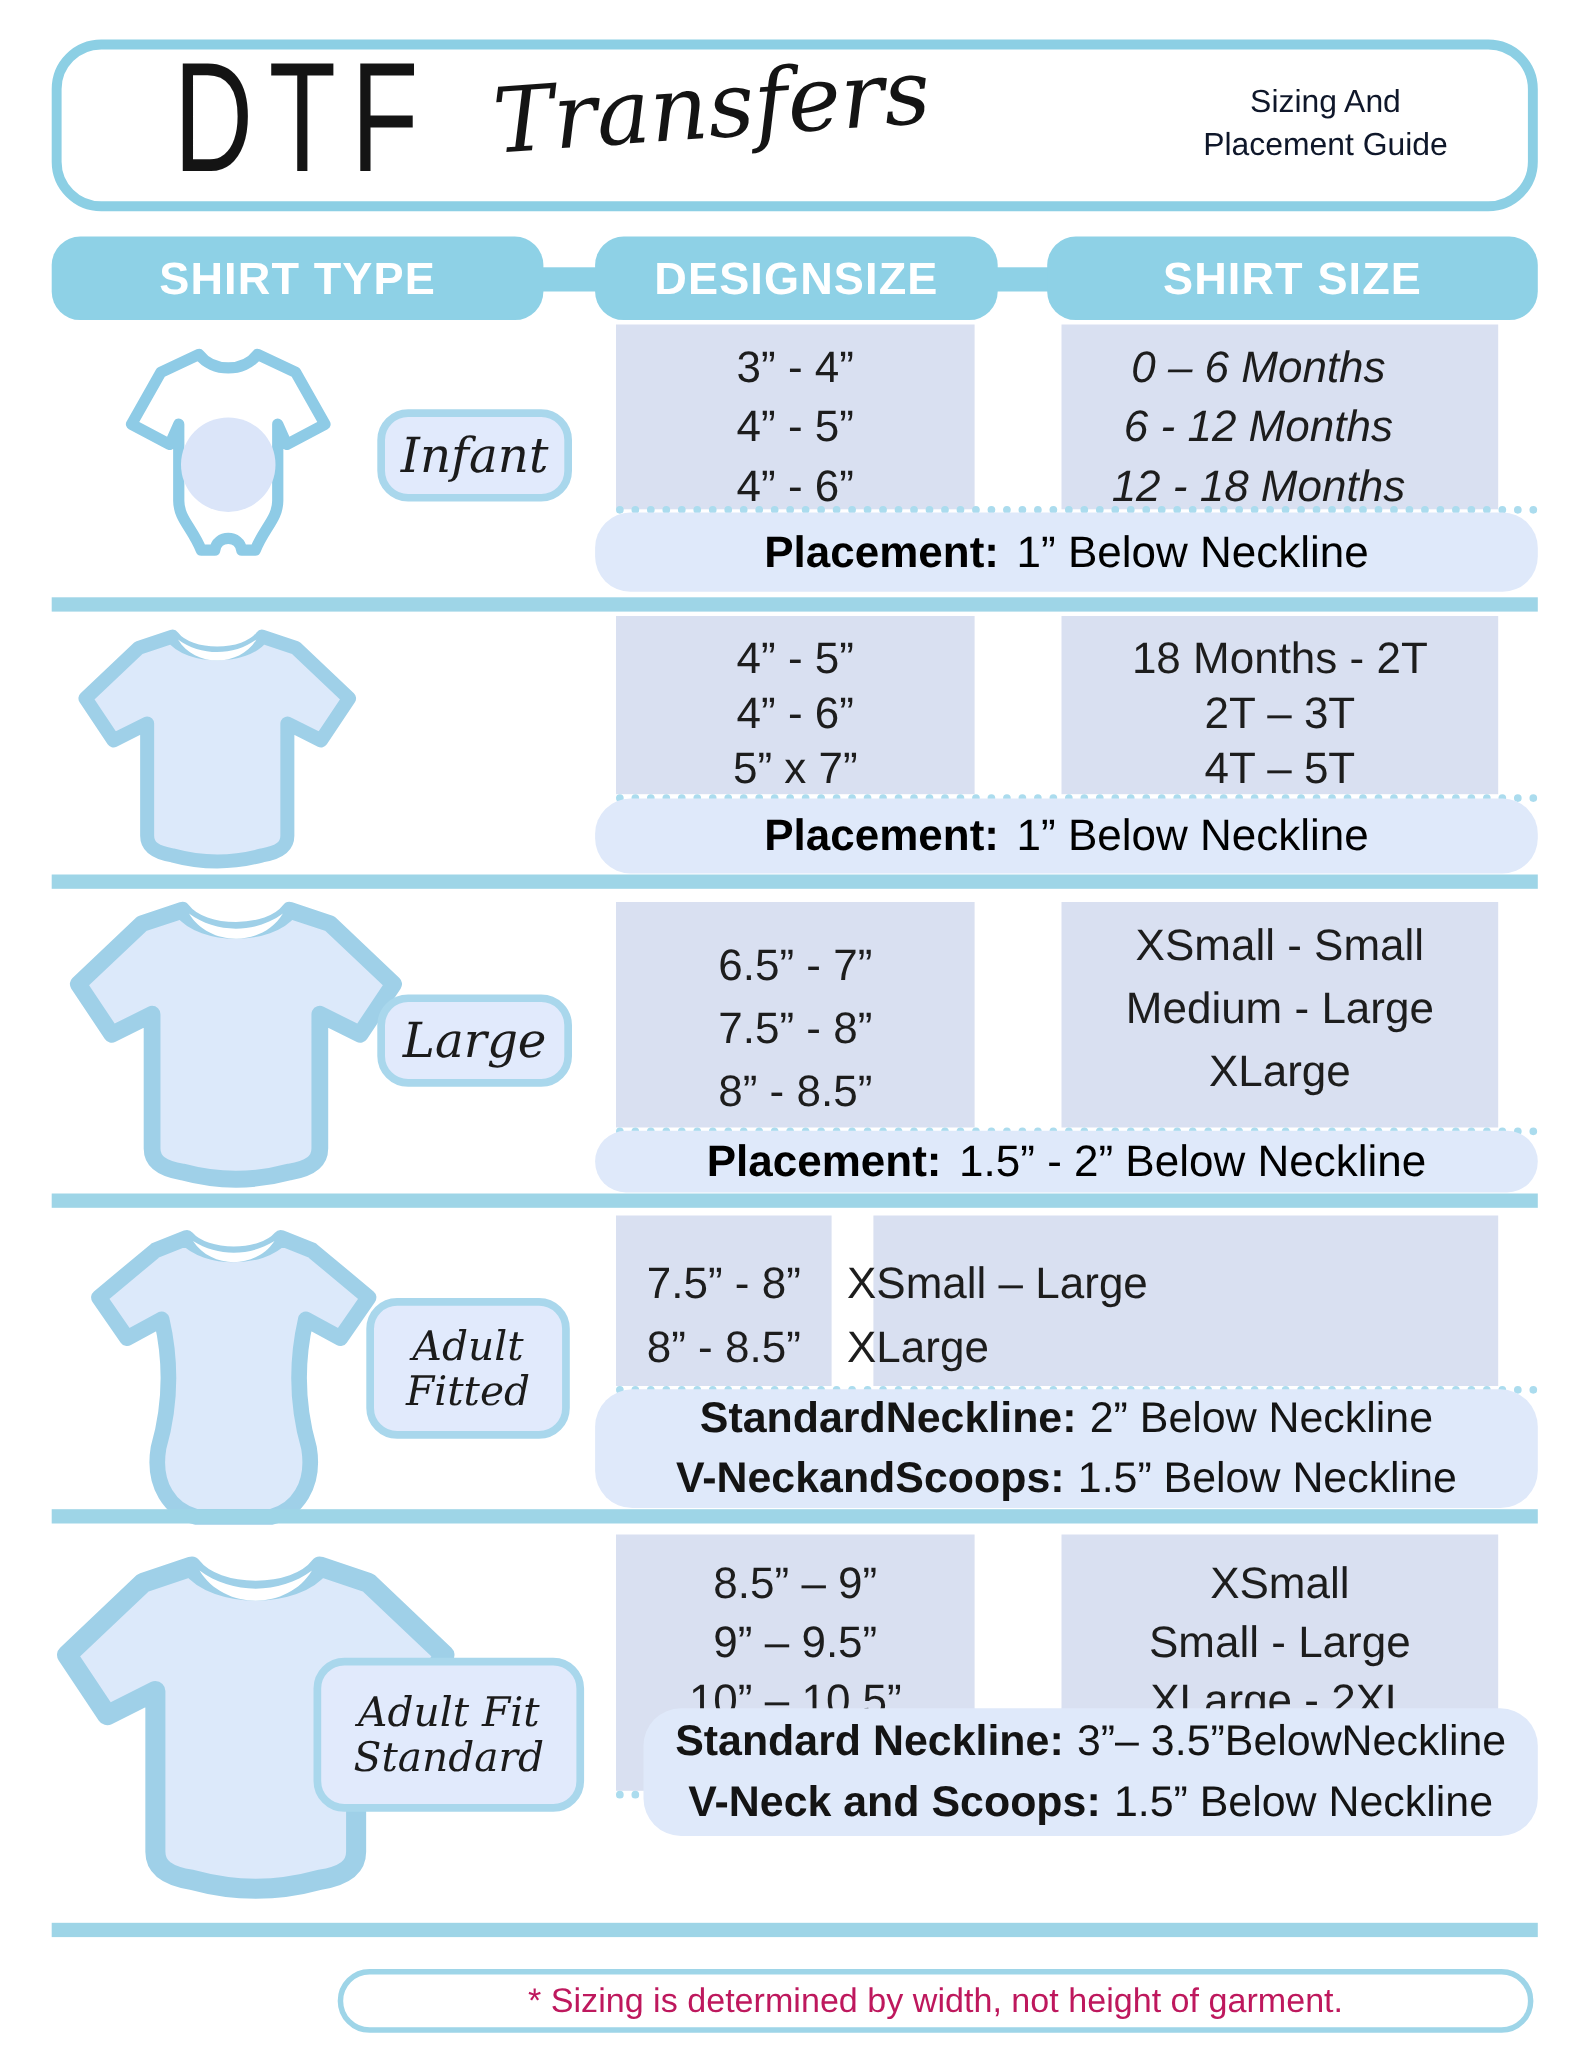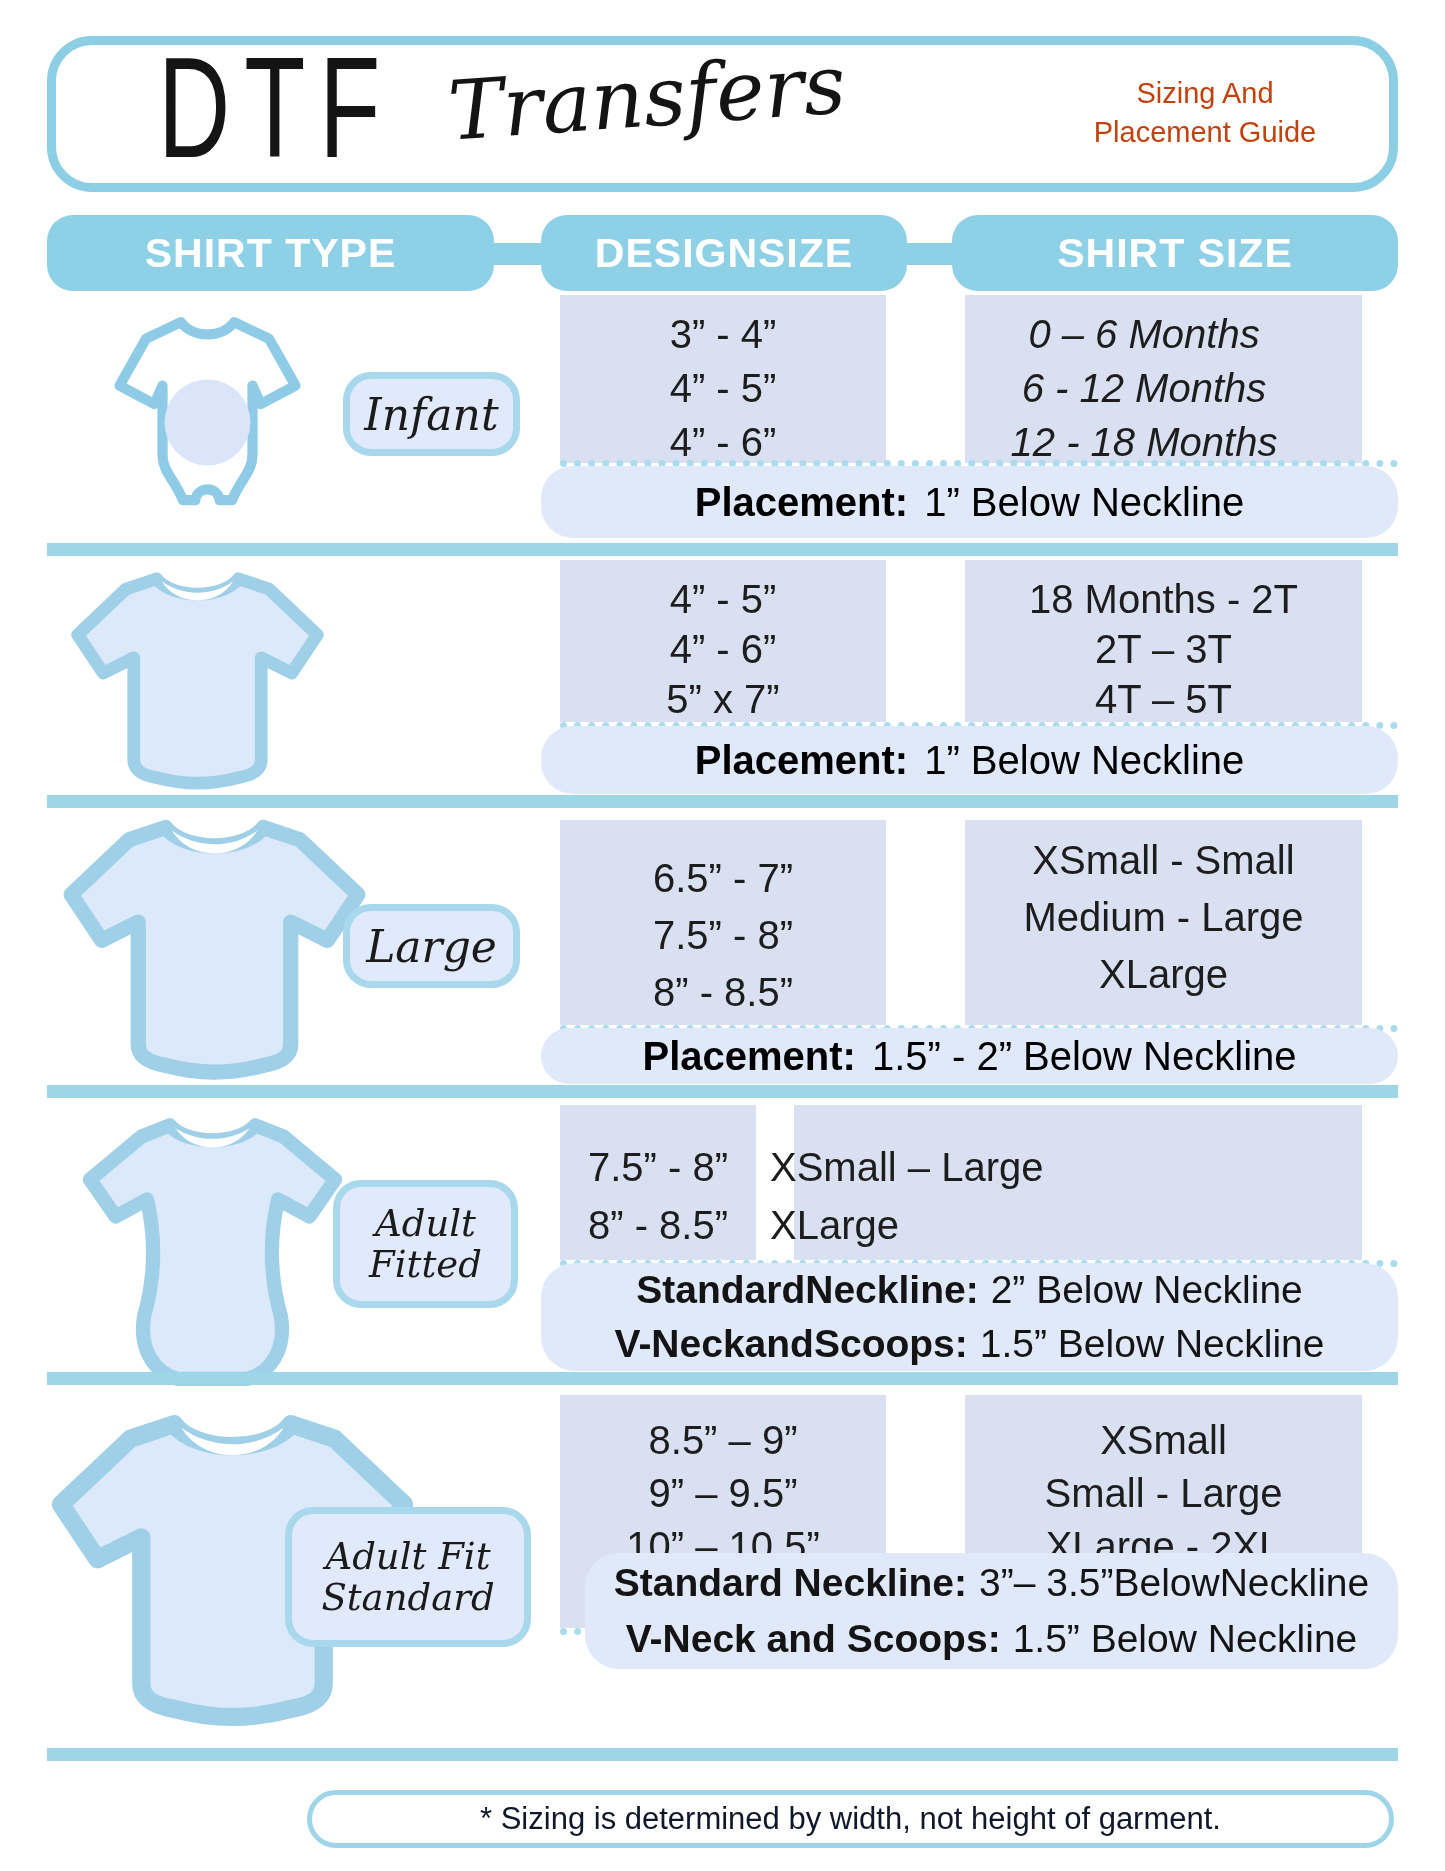--- a/index.html
+++ b/index.html
@@ -8,21 +8,21 @@
     font-family:"Liberation Sans",sans-serif;color:#1d1d1d;overflow:hidden;
   }
   
   .header-box{position:absolute;left:47px;top:36px;width:1351px;height:156px;
     box-sizing:border-box;border:9px solid #8ccfe4;border-radius:45px;background:#fff;}
   .brand-main{position:absolute;left:158px;top:26px;font-size:100px;font-weight:400;
     letter-spacing:14px;color:#141414;transform:scaleY(1.42);transform-origin:left top;}
   .brand-script{position:absolute;left:448px;top:50px;font-family:"DejaVu Serif",serif;
     font-style:italic;font-size:82px;color:#141414;transform:rotate(-4deg);}
   .subtitle{position:absolute;left:1040px;top:74px;width:330px;text-align:center;
-    font-size:29px;line-height:39px;color:#c2410c;}
+    font-size:29px;line-height:39px;color:#0f172a;}
   
   .pill{position:absolute;top:215px;height:76px;background:#8ed1e6;border-radius:26px;
     display:flex;align-items:center;justify-content:center;color:#fff;font-weight:700;
     font-size:41px;letter-spacing:1px;}
   .connector{position:absolute;top:243px;height:22px;background:#8ed1e6;}
   
   .colbg{position:absolute;background:#d9e0f1;}
   .sizes{position:absolute;text-align:center;font-size:40px;color:#1d1d1d;box-sizing:border-box;}
   .dotted{position:absolute;left:560px;width:838px;height:0;border-top:7px dotted #abdcee;}
   
@@ -38,21 +38,21 @@
   
   .labelbox{position:absolute;background:#e1eafc;border:7px solid #a9d7ec;border-radius:28px;
     box-sizing:border-box;display:flex;flex-direction:column;align-items:center;justify-content:center;
     font-family:"DejaVu Serif",serif;font-style:italic;color:#1b1b1b;}
   .labelbox.single{font-size:44px;}
   .labelbox.double{font-size:37px;line-height:1.12;}
   .icon{position:absolute;}
   
   .footer-box{position:absolute;left:307px;top:1790px;width:1087px;height:58px;
     box-sizing:border-box;border:5px solid #9ed5e8;border-radius:30px;background:#fff;
-    display:flex;align-items:center;justify-content:center;font-size:31px;color:#0f172a;}
+    display:flex;align-items:center;justify-content:center;font-size:31px;color:#be185d;}
 </style>
 </head>
 <body>
 
 <div id="canvas">
 
   <div class="header-box"></div>
   <div class="brand-main">DTF</div>
   <div class="brand-script">Transfers</div>
   <div class="subtitle">

